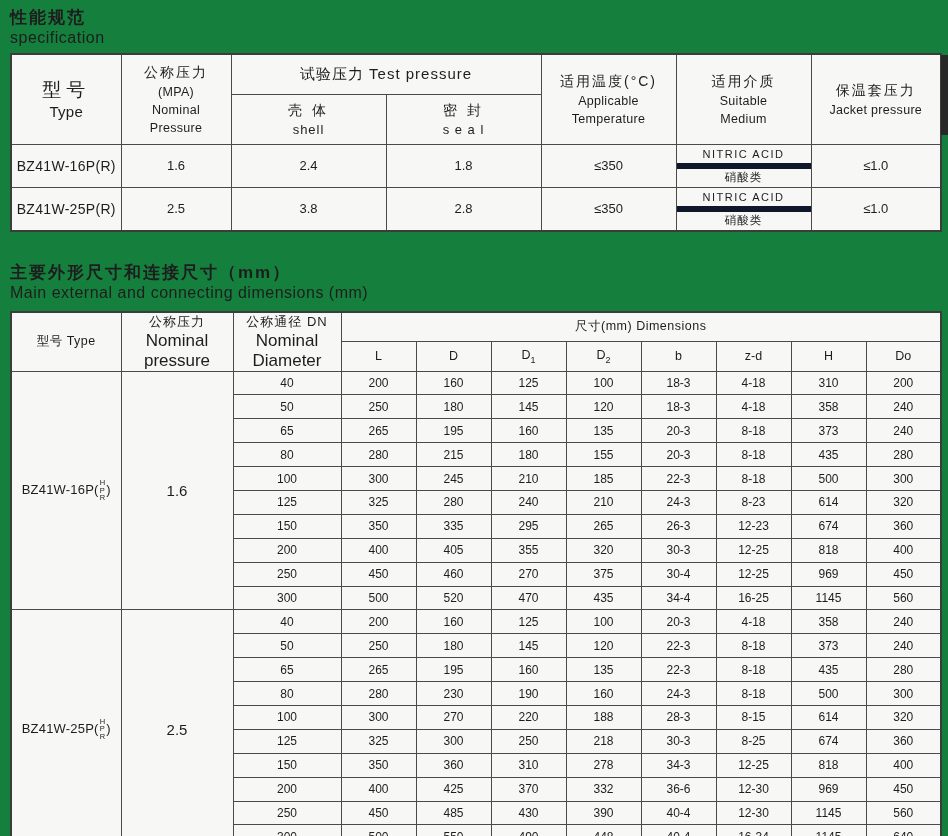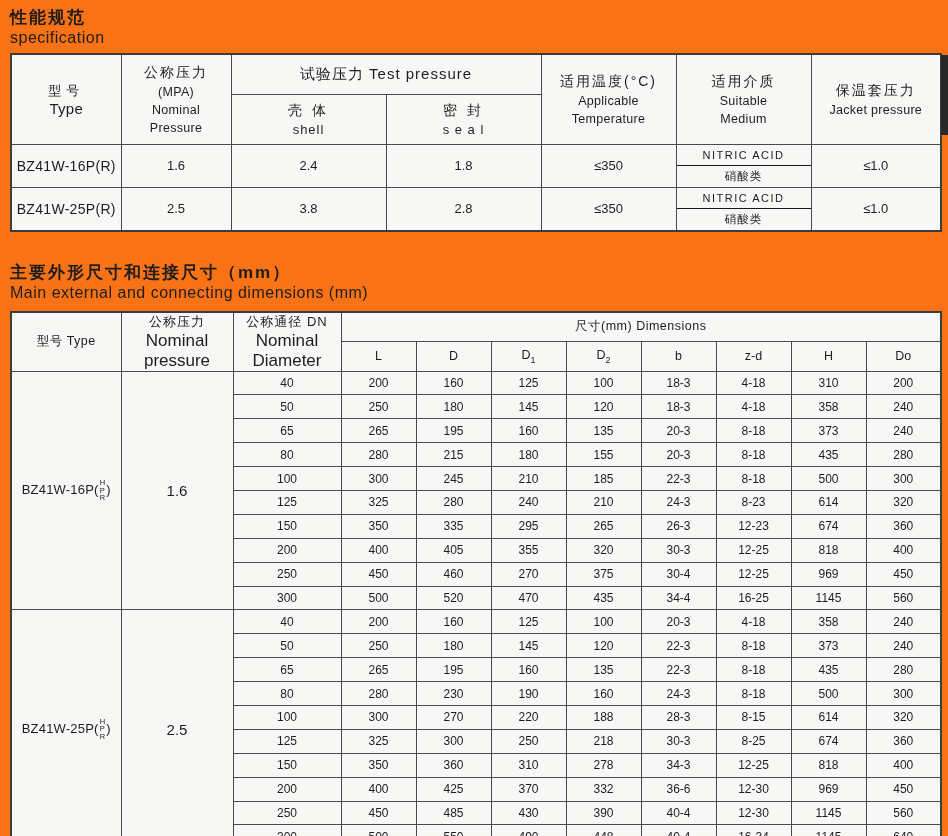--- a/index.html
+++ b/index.html
@@ -1,43 +1,43 @@
 <!DOCTYPE html>
 <html><head>
 <meta charset="utf-8">
 <style>
   html,body{margin:0;padding:0;}
   .page{
     width:948px;height:836px;position:relative;overflow:hidden;
-    background:#f97316;color:#1d1d1d;
+    background:#15803d;color:#1d1d1d;
     font-family:"Liberation Sans","DejaVu Sans",sans-serif;
   }
   .sec-title{font-size:17px;font-weight:bold;letter-spacing:2px;margin:8px 0 0 10px;line-height:20px;}
   .sec-sub{font-size:16px;margin:0 0 0 10px;line-height:19px;letter-spacing:0.5px;}
   table{border-collapse:collapse;table-layout:fixed;margin-left:10px;background:#f7f8f5;}
   .spec-table{margin-top:6px;border:2px solid #3c3c3c;}
   .dim-table{margin-top:9px;border:2px solid #3c3c3c;}
   th,td{border:1px solid #4a4a4a;text-align:center;vertical-align:middle;padding:0;font-weight:normal;}
   
   .spec-table thead tr:nth-child(1){height:40px;}
   .spec-table thead tr:nth-child(2){height:50px;}
   .spec-table tbody tr{height:42px;}
   .spec-table .zh{font-size:14px;letter-spacing:2px;}
   .spec-table .en{font-size:12.5px;letter-spacing:0.3px;}
-  .h-type .zh{font-size:13px;letter-spacing:5px;}
+  .h-type .zh{font-size:19px;letter-spacing:5px;}
   .h-type .en{font-size:15px;}
   .h-band{font-size:15px;letter-spacing:1px;margin-top:22px;}
   .h-shell .zh,.h-seal .zh{font-size:14px;letter-spacing:3px;}
   .h-shell .en,.h-seal .en{font-size:13px;letter-spacing:1px;}
   .spec-type-cell{font-size:14px;letter-spacing:0.3px;}
   .spec-val{font-size:13px;}
   td.medium-cell{padding:0;height:42px;}
   .split{display:flex;flex-direction:column;width:100%;height:100%;}
   .split > div{flex:1;display:flex;align-items:center;justify-content:center;}
-  .split .m-en{border-bottom:1px solid #0f172a;font-size:11px;letter-spacing:1.5px;}
+  .split .m-en{border-bottom:6px solid #0f172a;font-size:11px;letter-spacing:1.5px;}
   .split .m-zh{font-size:11.5px;letter-spacing:1px;text-align:right;}
   
   .dim-table thead tr{height:23px;}
   .dim-table tbody tr{height:23.9px;}
   .dim-table th{font-size:12.5px;}
   .dim-h .zh{font-size:13px;letter-spacing:1px;}
   .dim-h .en{font-size:17px;}
   .dim-band{font-size:12.5px;letter-spacing:0.5px;}
   .dim-col{font-size:12.5px;}
   .dim-col sub{font-size:9px;}

